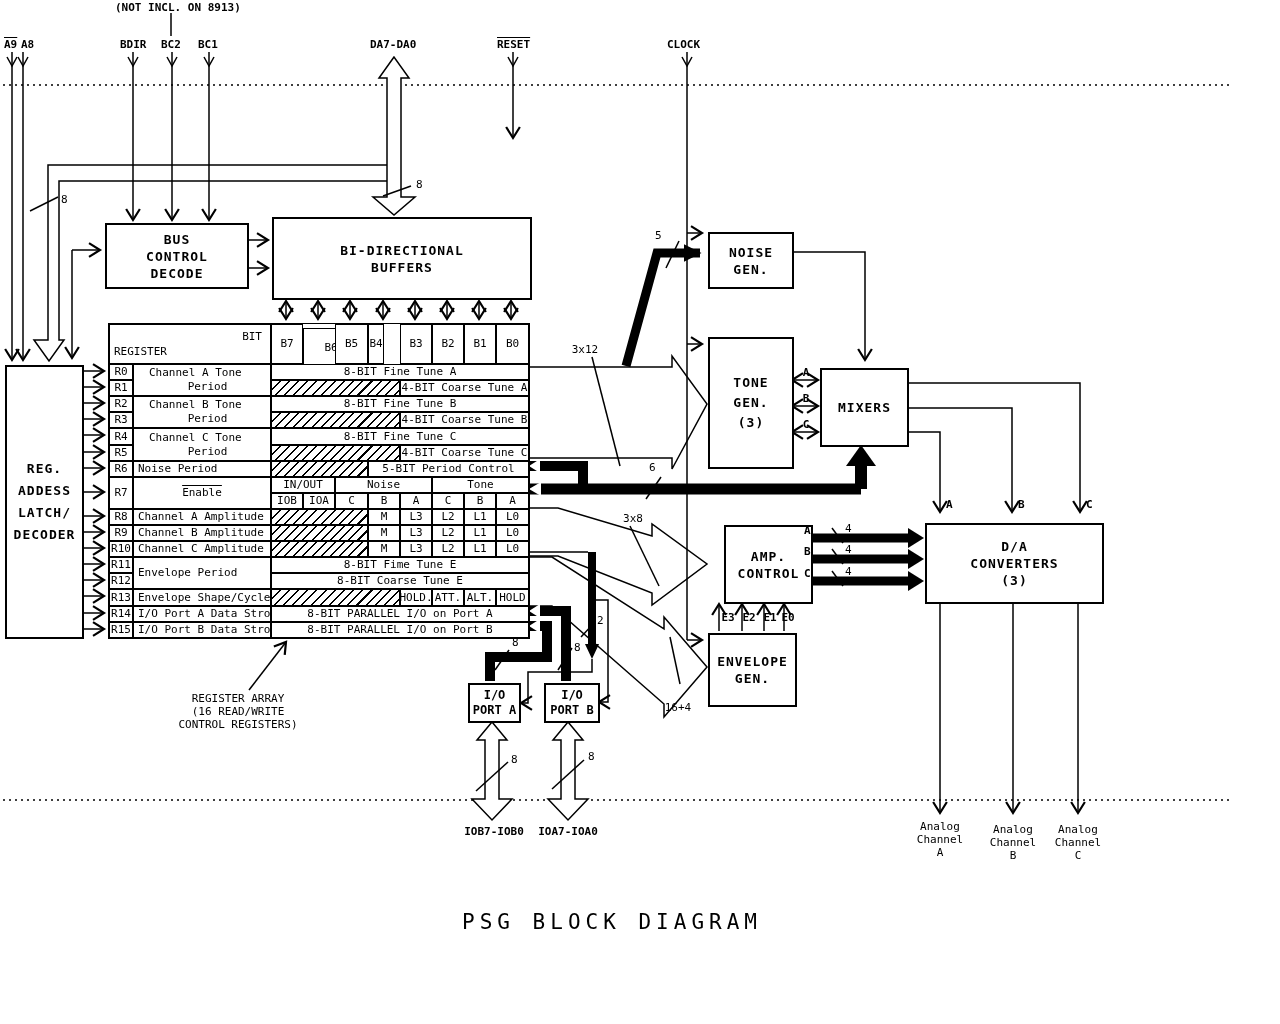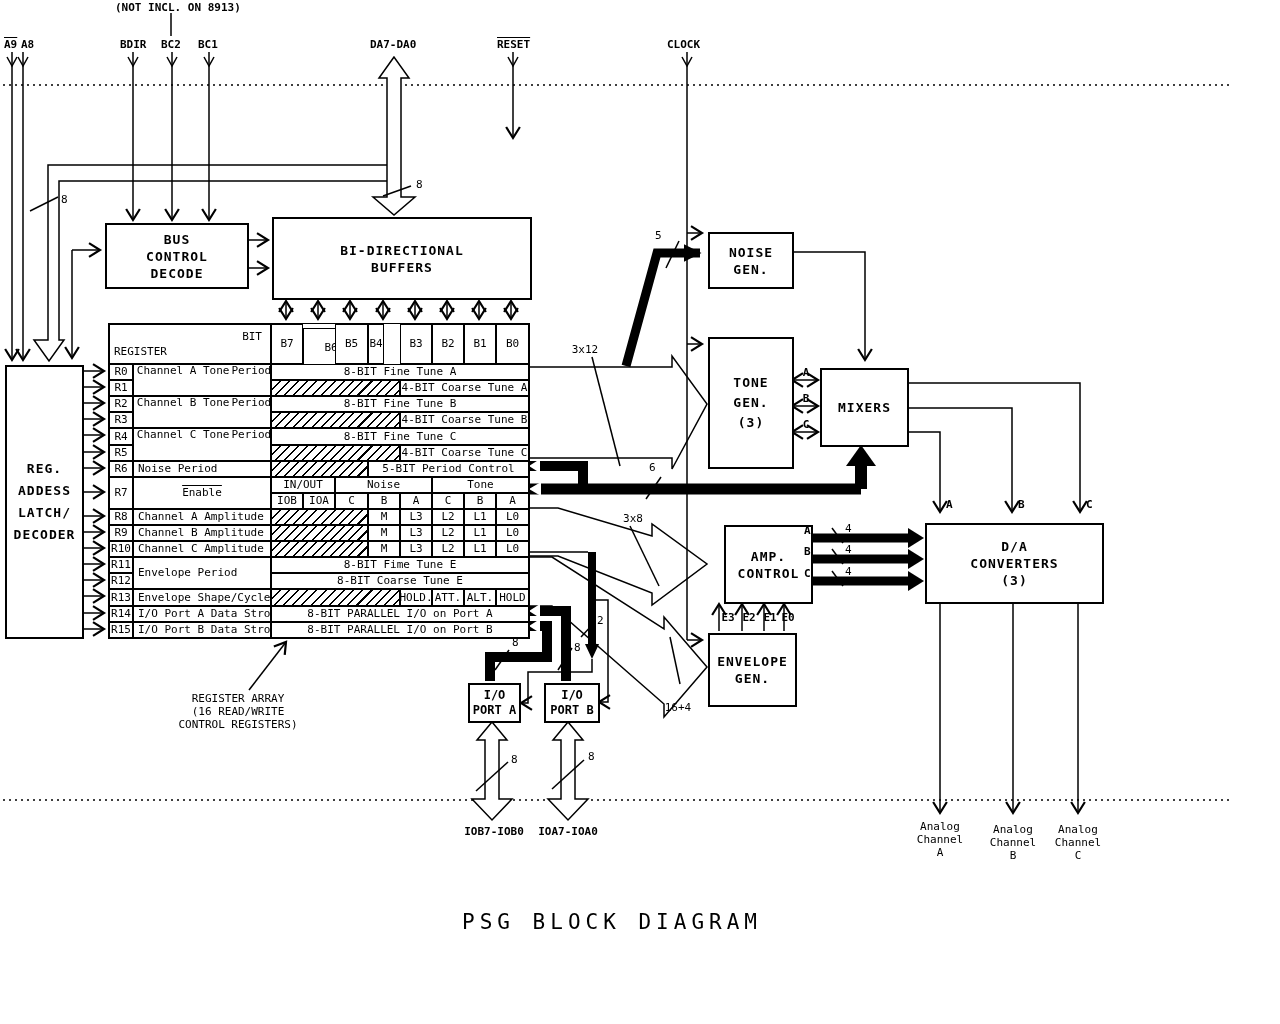--- a/index.html
+++ b/index.html
@@ -12,21 +12,21 @@
   .lbl{position:absolute;white-space:nowrap;font-size:11px;line-height:13px;z-index:4}
   .b{font-weight:bold}
   .ctr{transform:translateX(-50%);text-align:center}
   .ovl{text-decoration:overline}
   .rtable{position:absolute;left:108px;top:323px;width:420px;height:314px;border:1px solid #000;
           background:#fff;z-index:2}
   .c{position:absolute;box-sizing:border-box;border:1px solid #000;background:#fff;display:flex;
      align-items:center;justify-content:center;font-size:11px;line-height:12px;white-space:nowrap}
   .hatch{background:repeating-linear-gradient(135deg,#fff 0,#fff 5px,#000 5px,#000 6.5px)}
   .name{justify-content:flex-start;padding-left:4px}
-  .two{flex-direction:row;align-items:stretch;justify-content:center;gap:2px;padding-left:0}
+  .two{flex-direction:column;align-items:stretch;justify-content:center;gap:2px;padding-left:11px}
   .two .t1{padding-left:4px}
   .two .t2{text-align:center}
   .corner{justify-content:flex-start;align-items:flex-start}
   .corner .bit{position:absolute;right:8px;top:6px}
   .corner .reg{position:absolute;left:4px;bottom:5px}
   .title{position:absolute;left:612px;top:910px;transform:translateX(-50%);font-size:21px;
          letter-spacing:5px;white-space:nowrap;z-index:4}
 </style>
 </head>
 <body>

